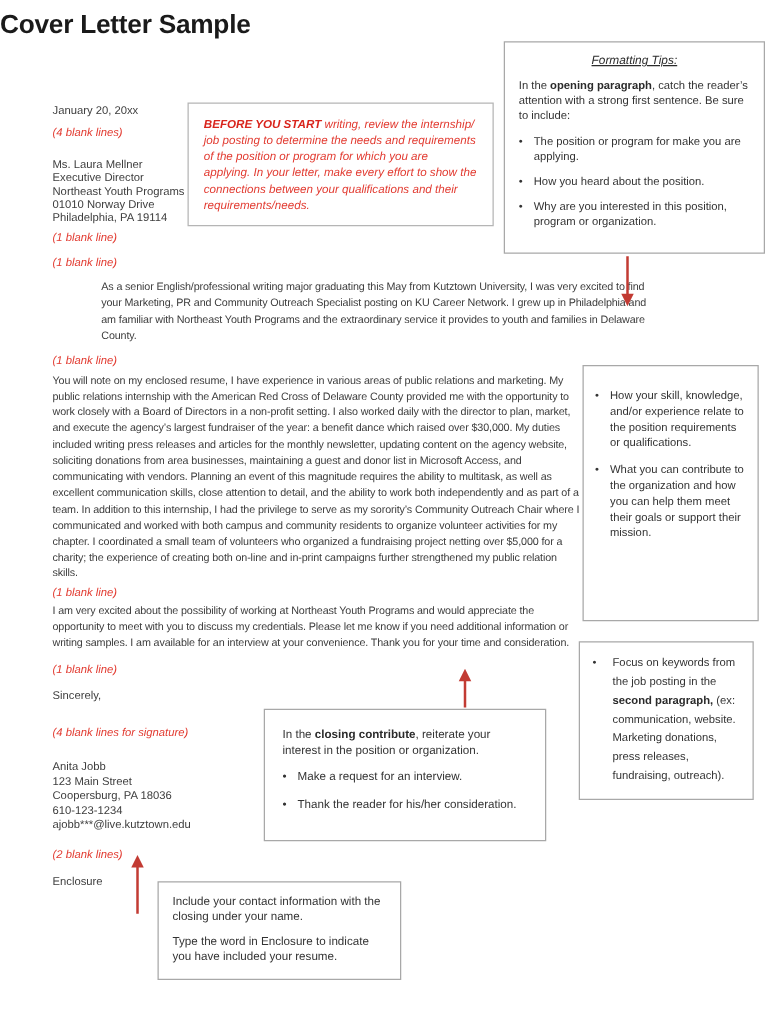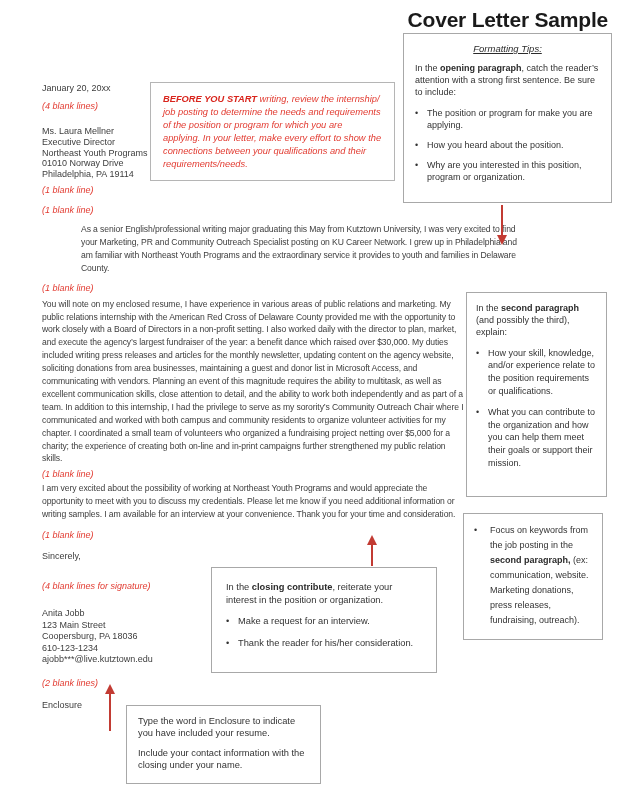--- a/index.html
+++ b/index.html
@@ -2,21 +2,21 @@
 <html><head>
 <meta charset="utf-8">
 <style>
   html,body{margin:0;padding:0;background:#ffffff;}
   .page{
     position:relative;width:620px;height:807px;background:#ffffff;
     font-family:"Liberation Sans","DejaVu Sans",sans-serif;
     color:#3d3d3d;overflow:hidden;
   }
   .title{
-    position:absolute;left:0;top:8px;width:608px;text-align:right;
+    position:absolute;left:0;top:8px;width:608px;text-align:left;
     font-size:21px;font-weight:700;color:#1a1a1a;letter-spacing:-0.2px;
   }
   
   .letter{position:absolute;left:42px;top:83px;width:460px;}
   .letter .line{font-size:9px;line-height:11px;}
   .red-note{color:#e23b31;font-style:italic;font-size:9px;line-height:11px;}
   .addr{margin-top:14px;font-size:9px;line-height:10.8px;}
   .para{font-size:8.6px;line-height:12.9px;letter-spacing:-0.1px;width:424px;}
   .p1{width:448px;margin-left:39px;}
   .sig{font-size:9px;line-height:11.5px;}
@@ -125,21 +125,20 @@
       <span class="b">•</span>
       <span class="t">How you heard about the position.</span>
     </div>
     <div class="bullet-row">
       <span class="b">•</span>
       <span class="t">Why are you interested in this position, program or organization.</span>
     </div>
   </div>
 
   <div class="abox secbox">
-    <p class="intro"><span>In the </span><span class="bold">second paragraph</span><span> (and possibly the third), explain:</span></p>
     <div class="bullet-row">
       <span class="b">•</span>
       <span class="t">How your skill, knowledge, and/or experience relate to the position requirements or qualifications.</span>
     </div>
     <div class="bullet-row">
       <span class="b">•</span>
       <span class="t">What you can contribute to the organization and how you can help them meet their goals or support their mission.</span>
     </div>
   </div>
 
@@ -156,22 +155,22 @@
       <span class="b">•</span>
       <span class="t">Make a request for an interview.</span>
     </div>
     <div class="bullet-row">
       <span class="b">•</span>
       <span class="t">Thank the reader for his/her consideration.</span>
     </div>
   </div>
 
   <div class="abox contactbox">
+    <p>Include your contact information with the closing under your name.</p>
     <p>Type the word in Enclosure to indicate you have included your resume.</p>
-    <p>Include your contact information with the closing under your name.</p>
   </div>
 
   <svg class="arrow" style="left:495px;top:204px" width="14" height="42" viewBox="0 0 14 42">
     <line x1="7" y1="1" x2="7" y2="32" stroke="#c23b33" stroke-width="2"></line>
     <polygon points="2,31 12,31 7,41" fill="#c23b33"></polygon>
   </svg>
 
   <svg class="arrow" style="left:365px;top:534px" width="14" height="33" viewBox="0 0 14 33">
     <line x1="7" y1="10" x2="7" y2="32" stroke="#c23b33" stroke-width="2"></line>
     <polygon points="2,11 12,11 7,1" fill="#c23b33"></polygon>

